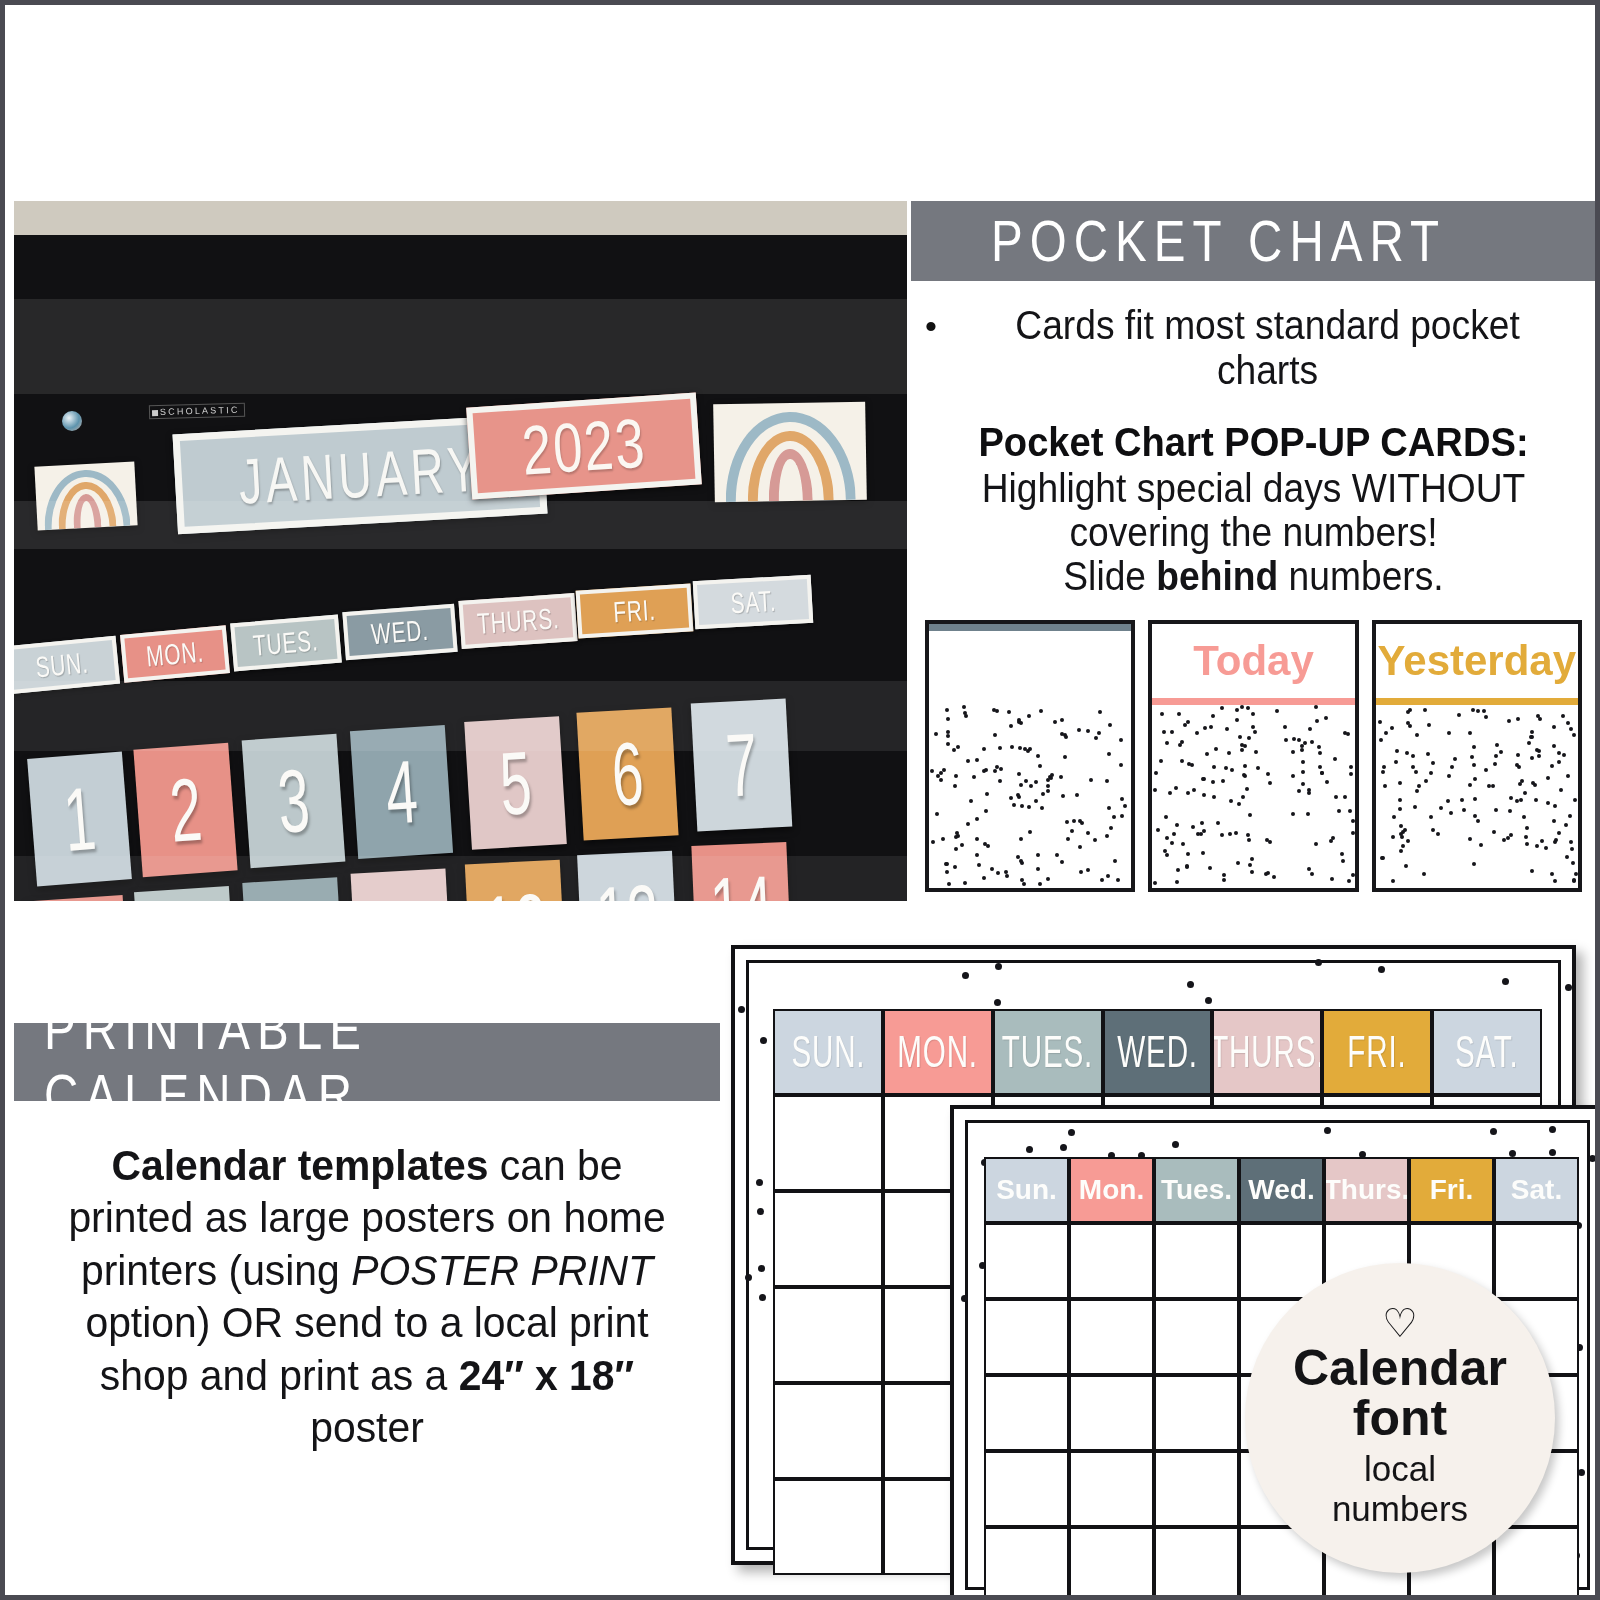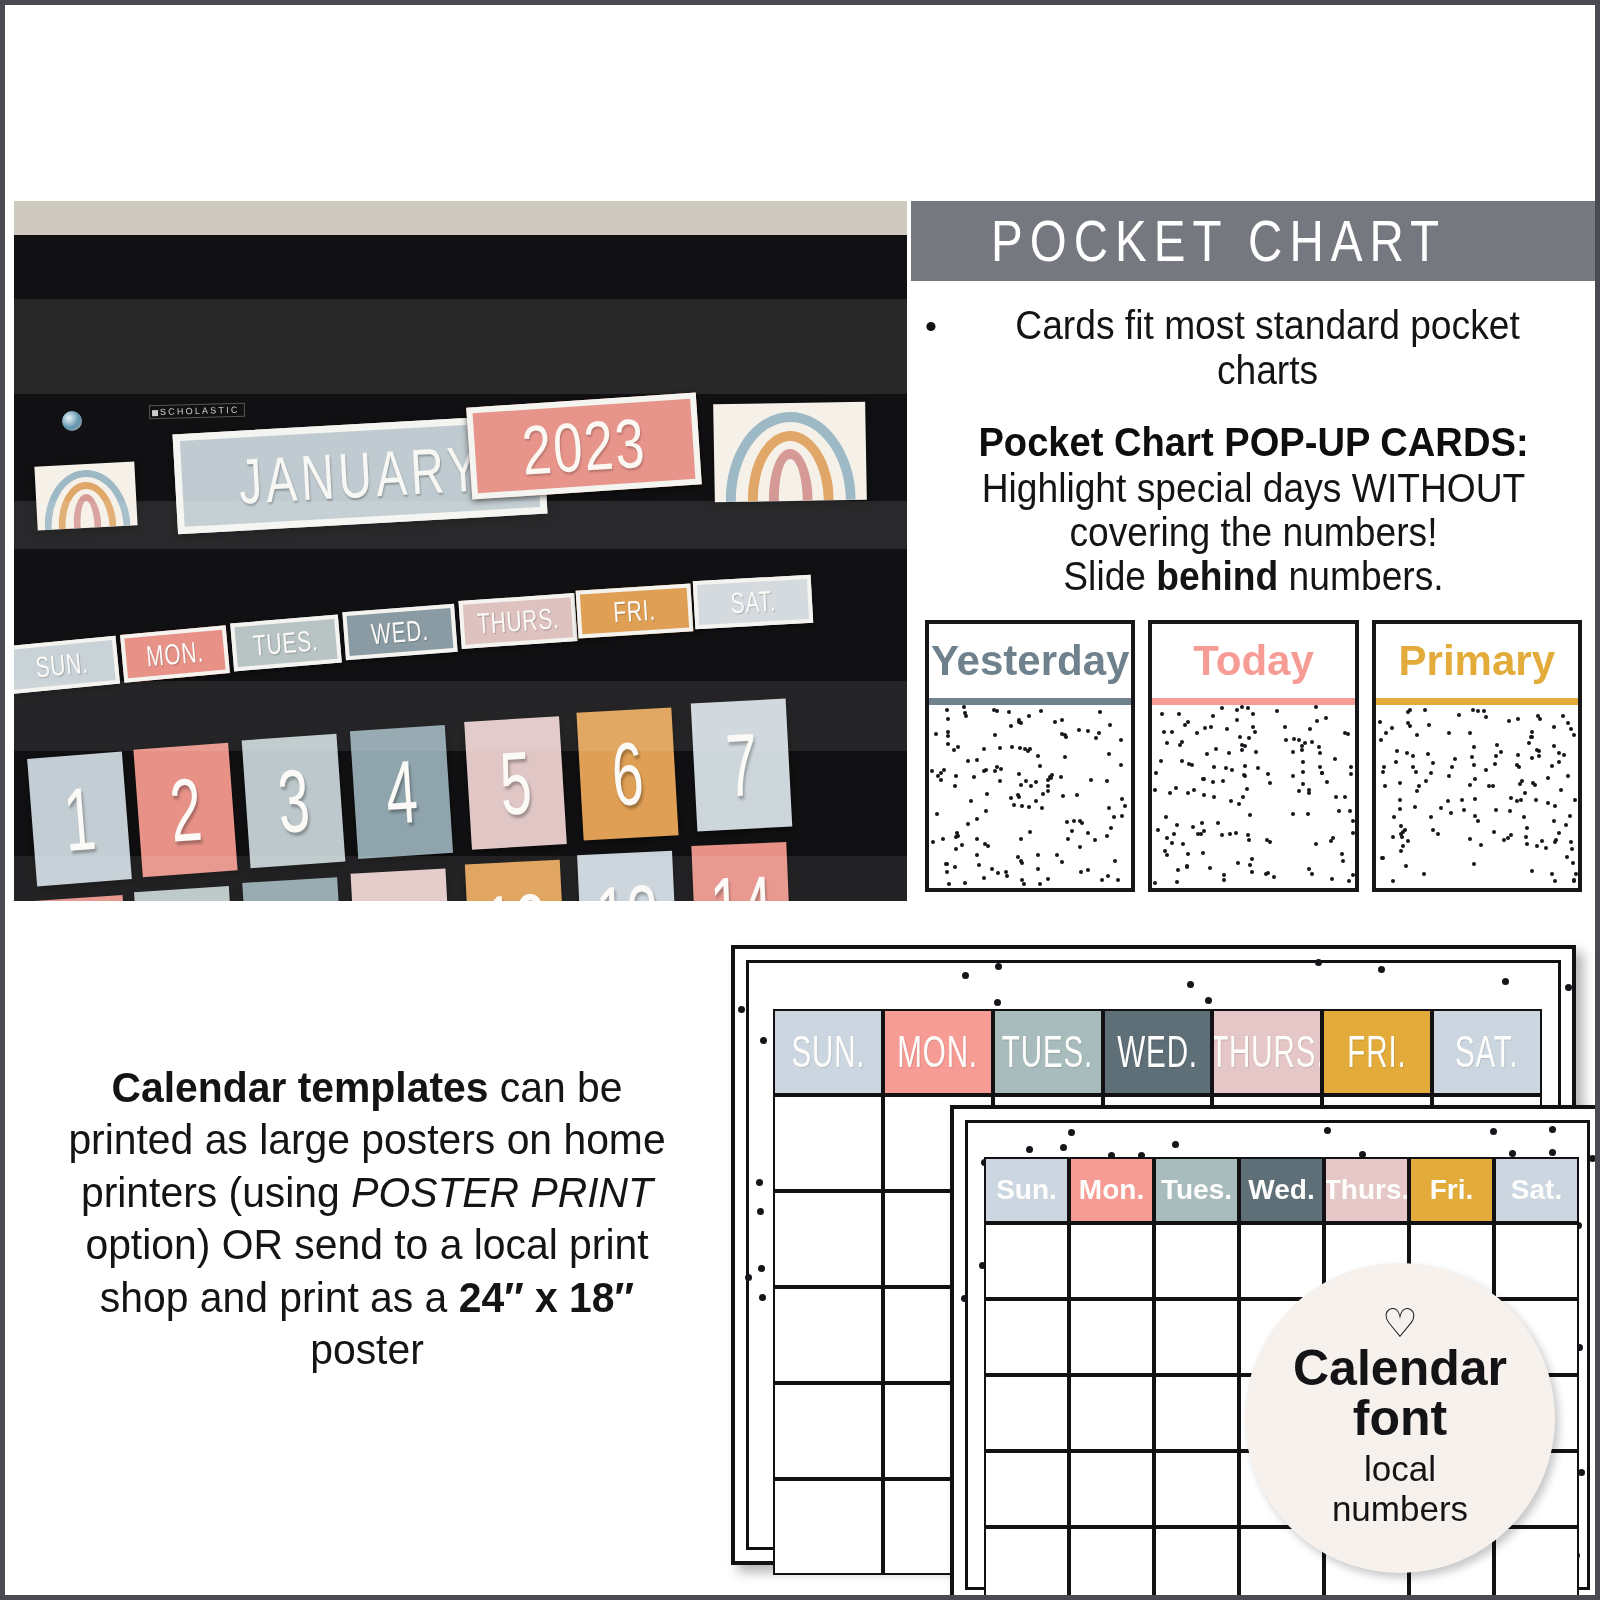--- a/index.html
+++ b/index.html
@@ -321,21 +321,20 @@
         <div class="body-txt l">Cards fit most standard pocket charts</div>
       </div>
       <div id="pc-popup-head">Pocket Chart POP-UP CARDS:</div>
       <div id="pc-popup-desc">
         <div>Highlight special days WITHOUT</div>
         <div>covering the numbers!</div>
         <div><span>Slide </span><b>behind</b><span> numbers.</span></div>
       </div>
       <div id="popcards">
           <div class="popcard">
-            <div class="cap" style="color: rgb(111, 129, 140);">Yesterday</div>
             <div class="rule" style="background: rgb(111, 129, 140);"></div>
             <div class="dots">
               <div style="position: absolute; border-radius: 50%; background: rgb(21, 21, 26); width: 4px; height: 4px; left: 97.6px; top: 100.4px;"></div>
               <div style="position: absolute; border-radius: 50%; background: rgb(21, 21, 26); width: 4px; height: 4px; left: 23px; top: 43.7px;"></div>
               <div style="position: absolute; border-radius: 50%; background: rgb(21, 21, 26); width: 4px; height: 4px; left: 88.2px; top: 90.6px;"></div>
               <div style="position: absolute; border-radius: 50%; background: rgb(21, 21, 26); width: 4px; height: 4px; left: 15.6px; top: 157.3px;"></div>
               <div style="position: absolute; border-radius: 50%; background: rgb(21, 21, 26); width: 4px; height: 4px; left: 117.3px; top: 73.5px;"></div>
               <div style="position: absolute; border-radius: 50%; background: rgb(21, 21, 26); width: 4px; height: 4px; left: 56.6px; top: 139.8px;"></div>
               <div style="position: absolute; border-radius: 50%; background: rgb(21, 21, 26); width: 4px; height: 4px; left: 130.8px; top: 13.7px;"></div>
               <div style="position: absolute; border-radius: 50%; background: rgb(21, 21, 26); width: 4px; height: 4px; left: 99.2px; top: 42.1px;"></div>
@@ -633,21 +632,21 @@
               <div style="position: absolute; border-radius: 50%; background: rgb(21, 21, 26); width: 4px; height: 4px; left: 72.1px; top: 61.2px;"></div>
               <div style="position: absolute; border-radius: 50%; background: rgb(21, 21, 26); width: 4px; height: 4px; left: 87.3px; top: 0.2px;"></div>
               <div style="position: absolute; border-radius: 50%; background: rgb(21, 21, 26); width: 4px; height: 4px; left: 178.4px; top: 131.2px;"></div>
               <div style="position: absolute; border-radius: 50%; background: rgb(21, 21, 26); width: 4px; height: 4px; left: 149px; top: 65.4px;"></div>
               <div style="position: absolute; border-radius: 50%; background: rgb(21, 21, 26); width: 4px; height: 4px; left: 82.4px; top: 3.8px;"></div>
               <div style="position: absolute; border-radius: 50%; background: rgb(21, 21, 26); width: 4px; height: 4px; left: 32.9px; top: 160.8px;"></div>
               <div style="position: absolute; border-radius: 50%; background: rgb(21, 21, 26); width: 4px; height: 4px; left: 47px; top: 127.6px;"></div>
             </div>
           </div>
           <div class="popcard">
-            <div class="cap" style="color: rgb(226, 171, 58);">Primary</div>
+            <div class="cap" style="color: rgb(226, 171, 58);">Yesterday</div>
             <div class="rule" style="background: rgb(226, 171, 58);"></div>
             <div class="dots">
               <div style="position: absolute; border-radius: 50%; background: rgb(21, 21, 26); width: 4px; height: 4px; left: 190.6px; top: 69.3px;"></div>
               <div style="position: absolute; border-radius: 50%; background: rgb(21, 21, 26); width: 4px; height: 4px; left: 86.8px; top: 103px;"></div>
               <div style="position: absolute; border-radius: 50%; background: rgb(21, 21, 26); width: 4px; height: 4px; left: 21.9px; top: 76.9px;"></div>
               <div style="position: absolute; border-radius: 50%; background: rgb(21, 21, 26); width: 4px; height: 4px; left: 174.4px; top: 59.4px;"></div>
               <div style="position: absolute; border-radius: 50%; background: rgb(21, 21, 26); width: 4px; height: 4px; left: 77.3px; top: 52.8px;"></div>
               <div style="position: absolute; border-radius: 50%; background: rgb(21, 21, 26); width: 4px; height: 4px; left: 92.5px; top: 132.2px;"></div>
               <div style="position: absolute; border-radius: 50%; background: rgb(21, 21, 26); width: 4px; height: 4px; left: 46.4px; top: 167.2px;"></div>
               <div style="position: absolute; border-radius: 50%; background: rgb(21, 21, 26); width: 4px; height: 4px; left: 176.1px; top: 20.8px;"></div>
@@ -793,20 +792,23 @@
               <div style="position: absolute; border-radius: 50%; background: rgb(21, 21, 26); width: 4px; height: 4px; left: 14.8px; top: 21.2px;"></div>
               <div style="position: absolute; border-radius: 50%; background: rgb(21, 21, 26); width: 4px; height: 4px; left: 174.4px; top: 167px;"></div>
               <div style="position: absolute; border-radius: 50%; background: rgb(21, 21, 26); width: 4px; height: 4px; left: 6.2px; top: 60.8px;"></div>
             </div>
           </div>
         </div>
     </div>
   </div>
 
   <div id="pr-panel">
+    <div class="sec-header" id="pr-header">
+      <span>PRINTABLE CALENDAR</span>
+    </div>
     <div id="pr-body">
       <b>Calendar templates</b><span> can be printed as large posters on home printers (using </span><i>POSTER PRINT</i><span> option) OR send to a local print shop and print as a </span><b>24″ x 18″</b><span> poster</span>
     </div>
   </div>
 
   <div class="calpage" id="calpage-back">
     <div class="inner"></div>
     <div class="confetti">
         <div style="position: absolute; border-radius: 50%; background: rgb(21, 21, 26); width: 7px; height: 7px; left: 274.7px; top: 131.4px;"></div>
         <div style="position: absolute; border-radius: 50%; background: rgb(21, 21, 26); width: 7px; height: 7px; left: 774.7px; top: 232.2px;"></div>

